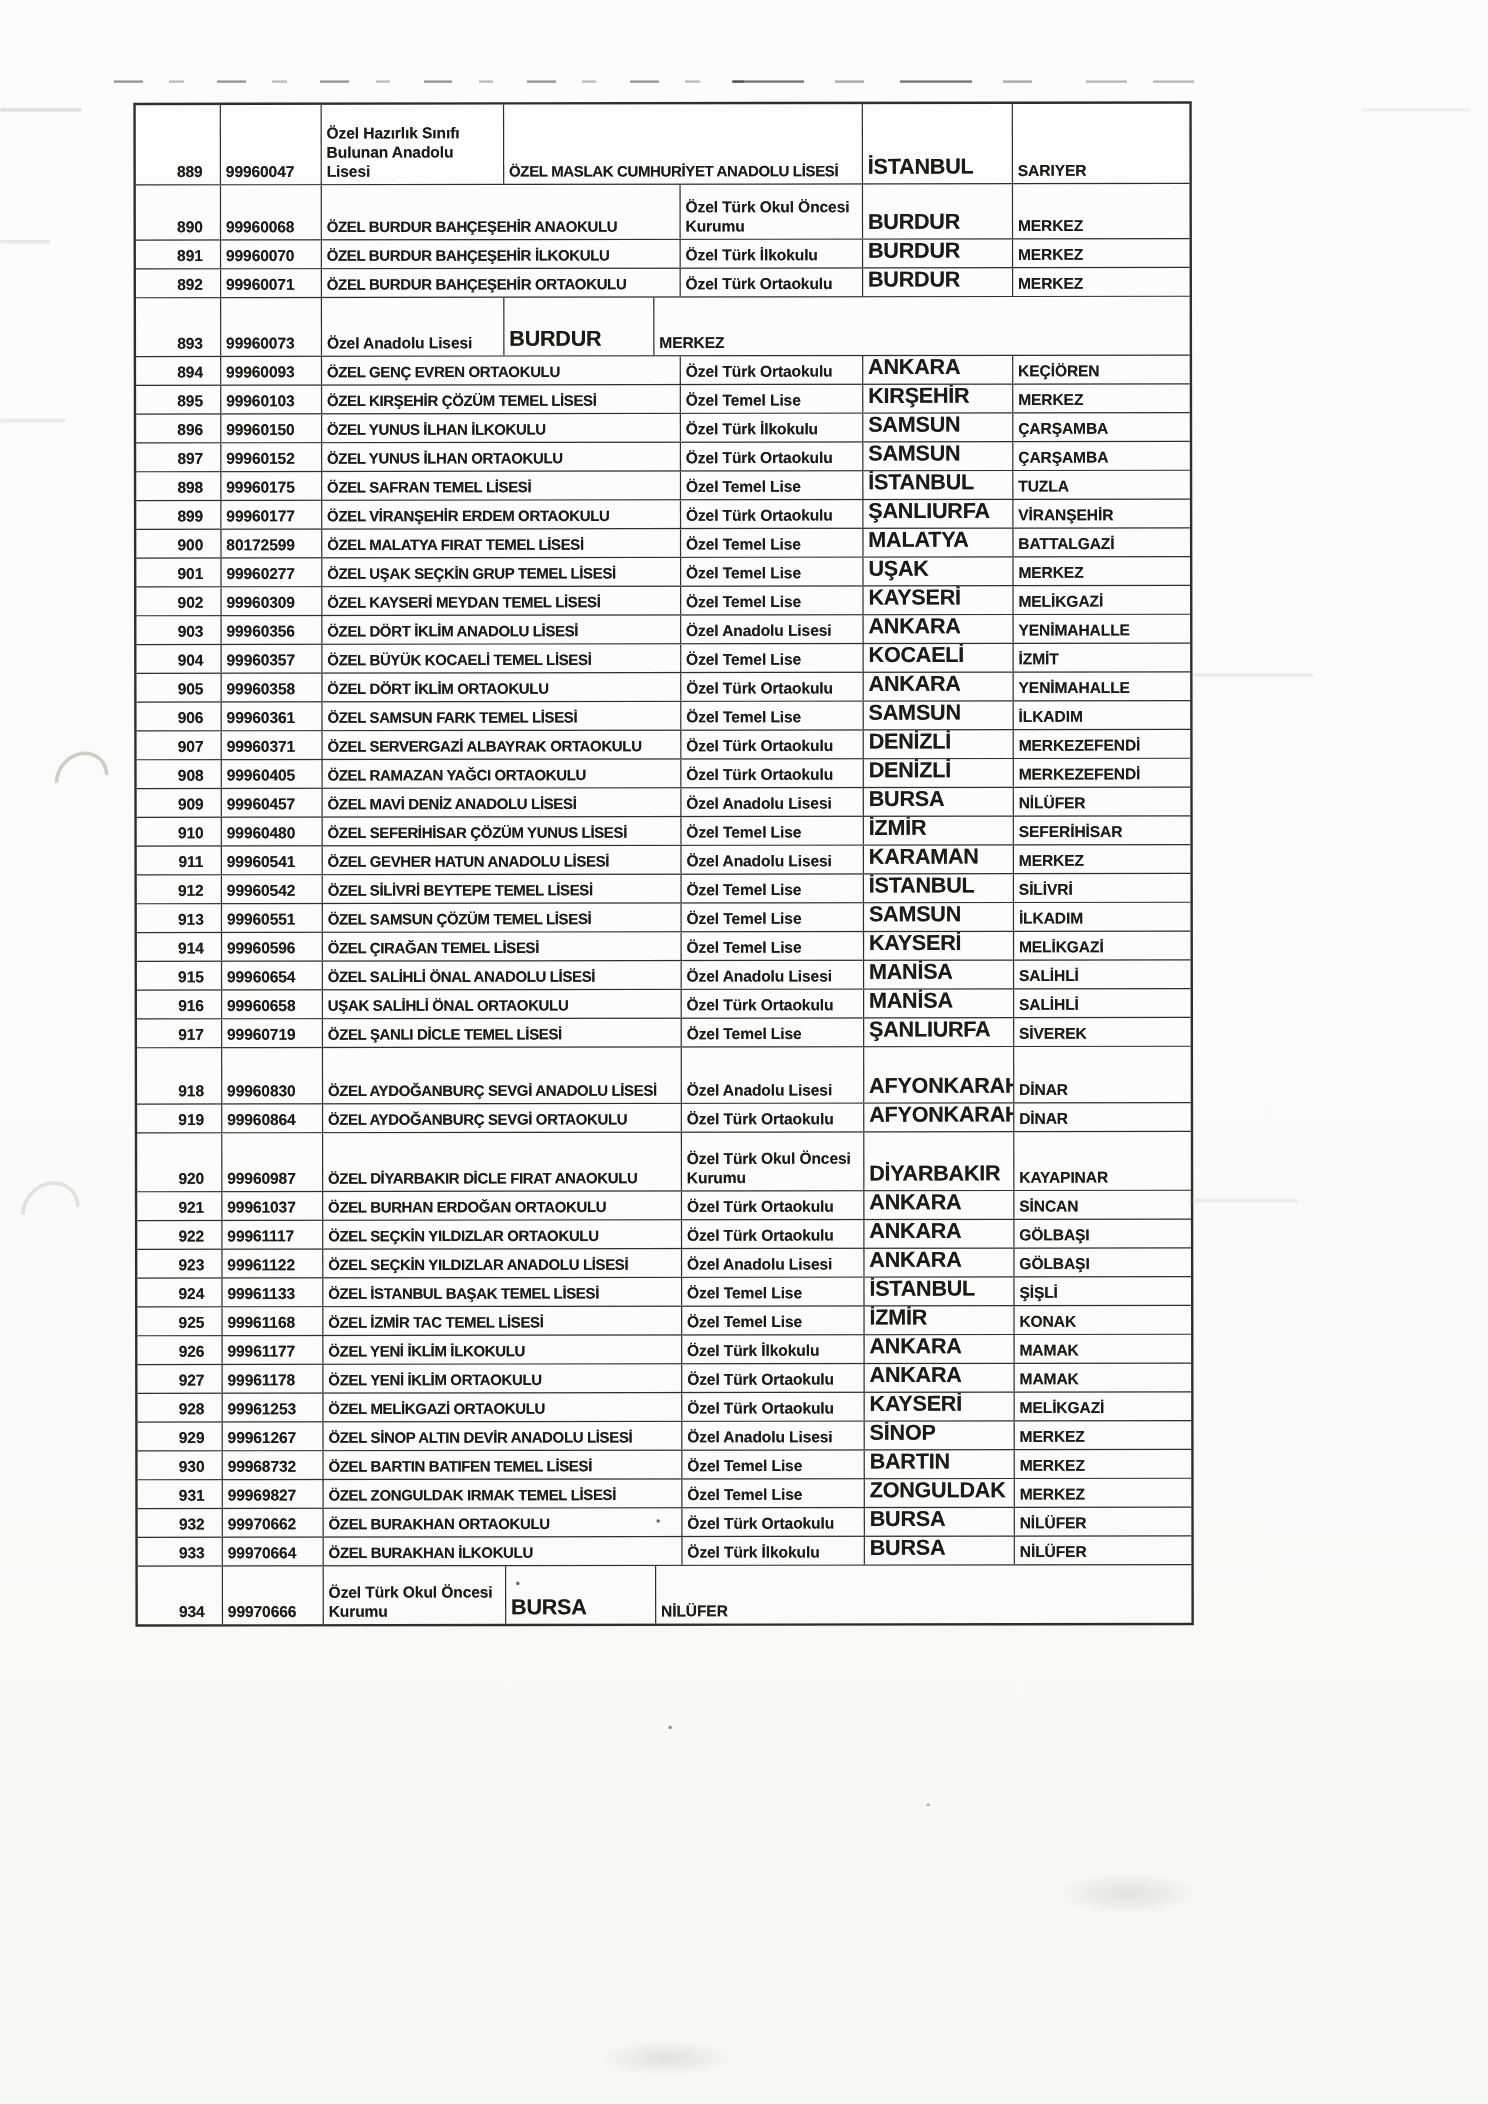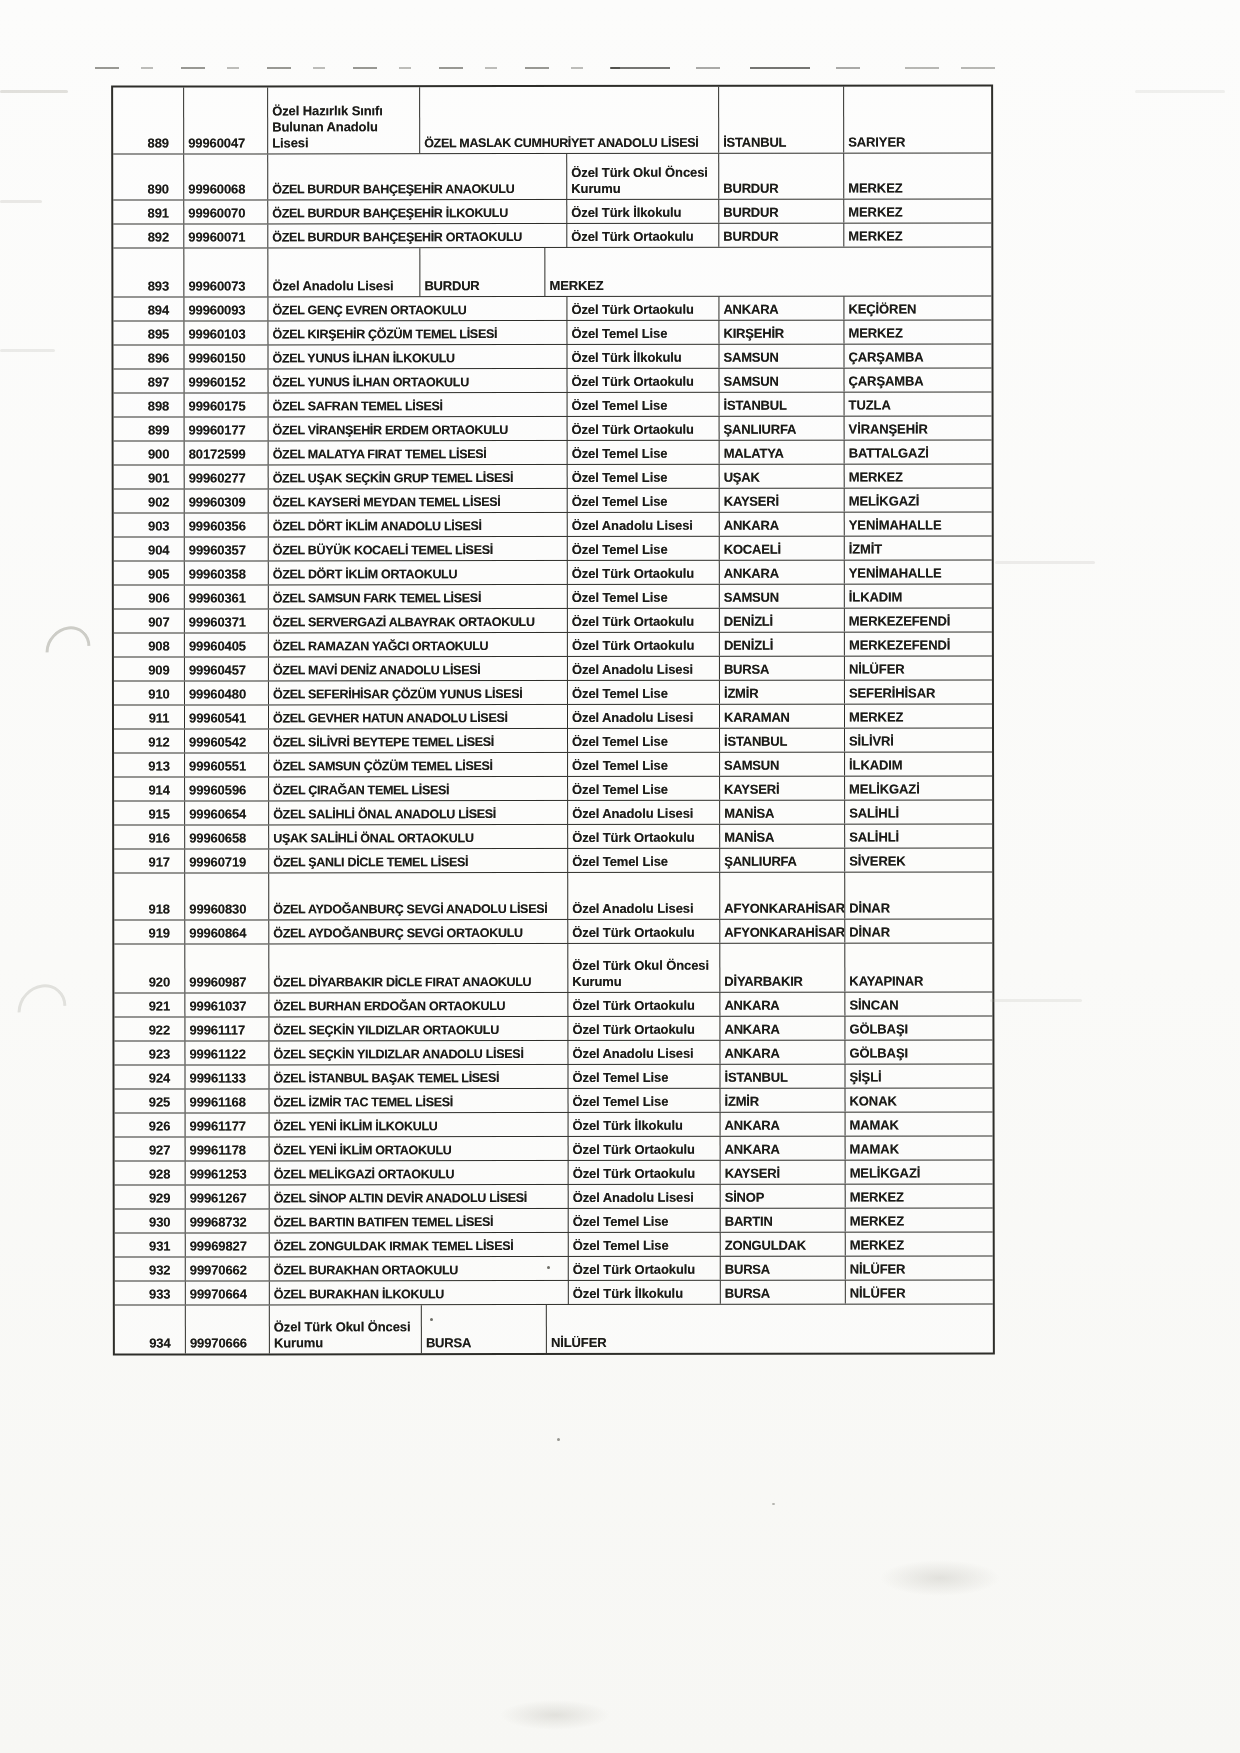--- a/index.html
+++ b/index.html
@@ -52,21 +52,21 @@
     text-shadow:0 0 0.4px rgba(25,25,18,.55);
     overflow:hidden;
   }
   .cell:last-child { border-right:none; }
   .cell > span { display:block; width:100%; }
   .c-no   { width:71px;  justify-content:center; padding-right:12px; }
   .c-no > span { width:auto;padding-left:28px; }
   .c-code { width:84px;  white-space:nowrap; }
   .c-name { width:299px; white-space:nowrap; font-size:12.5px; letter-spacing:-0.3px; }
   .c-type { width:152px; }
-  .c-prov { width:125px; white-space:nowrap; font-size:13px; letter-spacing:-0.2px; }
+  .c-prov { width:125px; white-space:nowrap; font-size:18px; letter-spacing:-0.2px; }
   .c-dist { width:119px; white-space:nowrap;justify-content:center; }
   
   .arc {
     position:absolute;
     border:3px solid rgba(150,148,138,.45);
     border-bottom-color:transparent; border-left-color:transparent;
     border-radius:50%;
     transform:rotate(-48deg);
   }
   .arc-1 { left:44px; top:628px; width:42px; height:36px; }

